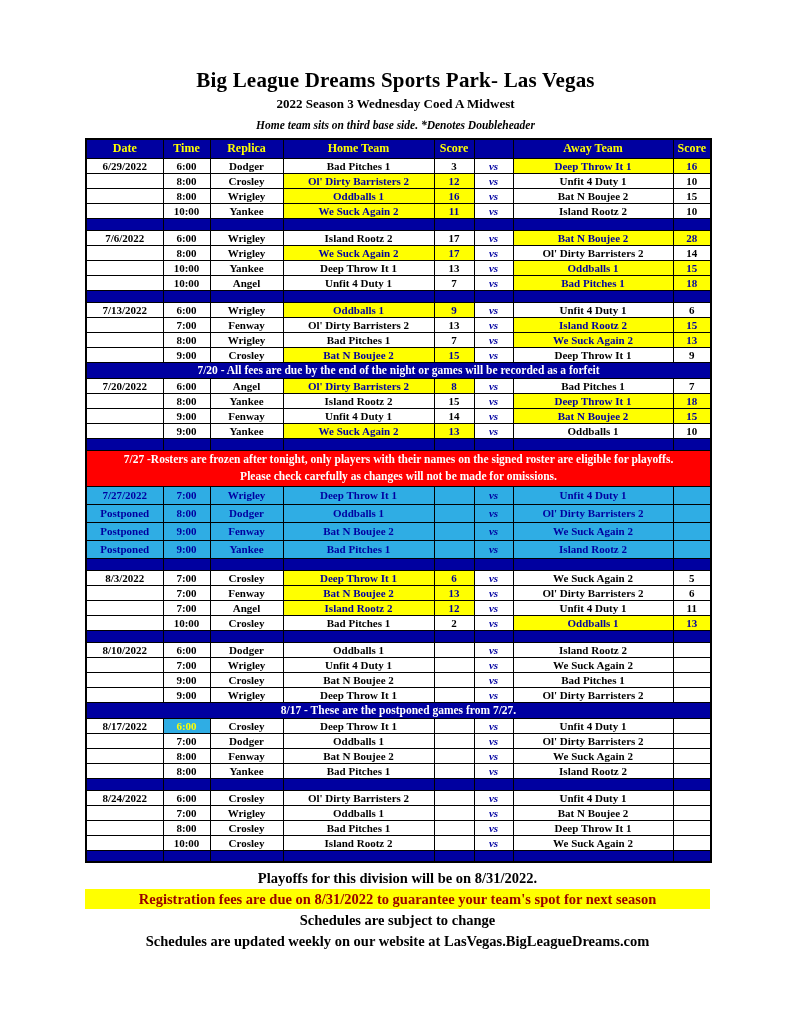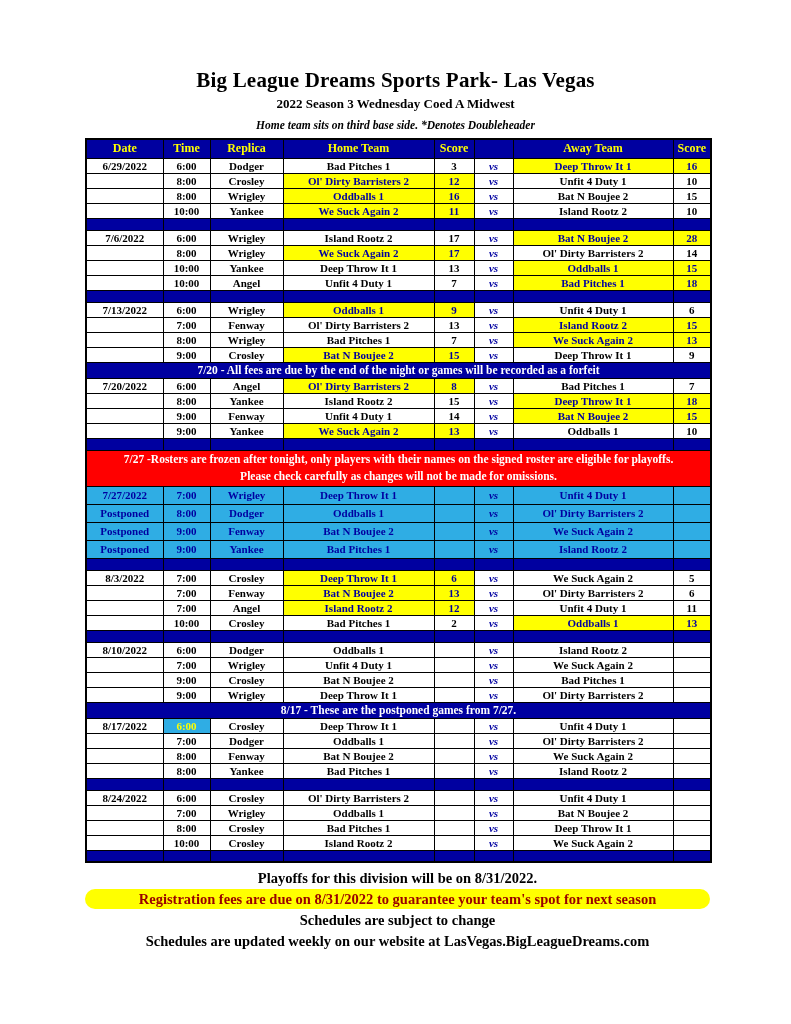--- a/index.html
+++ b/index.html
@@ -29,21 +29,21 @@
   tr.sep td{background:var(--navy);height:12px;}
   tr.noterow td{background:var(--navy);color:#fff;font-size:11.5px;height:16px;}
   tr.banner td{background:var(--red);color:#fff;font-size:11.5px;height:36px;line-height:17px;}
   td.vs{color:var(--navy);font-style:italic;font-size:10.5px;}
   td.win{background:var(--yellow);color:var(--navy);}
   tr.postponed td{background:var(--lightblue);color:var(--navy);height:18px;}
   tr.postponed td.vs{color:var(--navy);}
   td.timehl{background:var(--lightblue);color:var(--yellow);}
   .footer{margin:5px 0 0 85px;width:625px;font-size:14.5px;text-align:center;}
   .fline{margin:1px 0;line-height:20px;}
-  .fline.hl{background:var(--yellow);color:var(--maroon);border-radius:10px;}
+  .fline.hl{background:var(--yellow);color:var(--maroon);}
 </style>
 </head>
 <body>
 
 <div class="page">
   <div class="title">Big League Dreams Sports Park- Las Vegas</div>
   <div class="subtitle">2022 Season 3 Wednesday Coed A Midwest</div>
   <div class="note">Home team sits on third base side.  *Denotes Doubleheader</div>
 
   <table>

